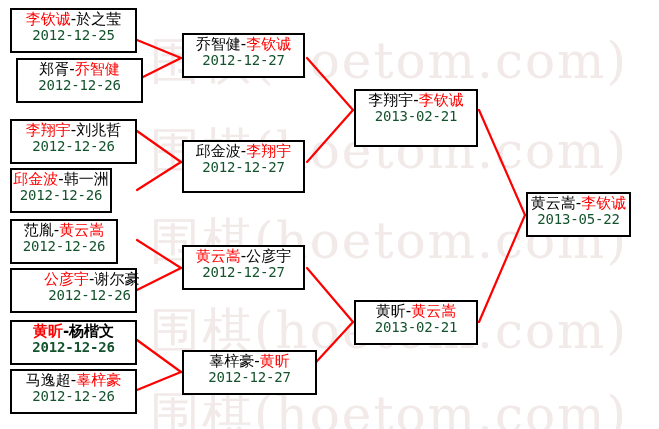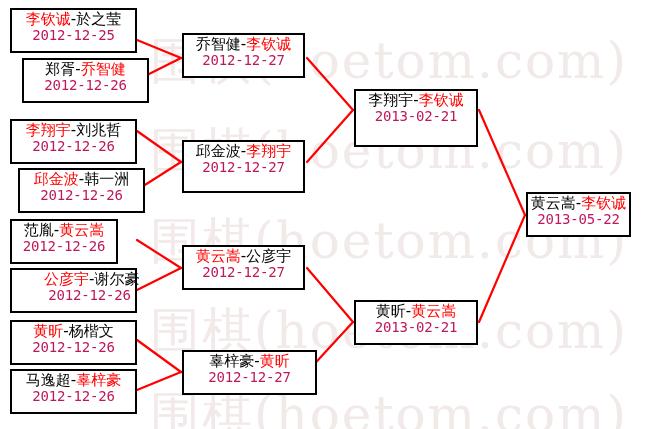--- a/index.html
+++ b/index.html
@@ -39,21 +39,21 @@
   }
   .players{
     font-size:15px;
     font-family:"DejaVu Sans","Liberation Sans",sans-serif;
     color:#000000;
     white-space:nowrap;
   }
   .date{
     font-size:14px;
     font-family:"DejaVu Sans Mono","Liberation Mono",monospace;
-    color:#be185d;
+    color:#14532d;
     letter-spacing:-0.2px;
     white-space:nowrap;
   }
   .win{color:#ff0000;}
   .lose{color:#000000;}
   .sep{color:#000000;}
 </style>
 </head>
 <body>
 
@@ -90,41 +90,41 @@
 
       <line x1="479" y1="110" x2="525" y2="215"></line>
       <line x1="479" y1="322" x2="525" y2="215"></line>
     </g>
   </svg>
 
   <div class="match" id="r1m1" style="left:10px;top:8px;width:127px;height:45px;">
     <div class="players"><span class="win">李钦诚</span><span class="sep">-</span><span class="lose">於之莹</span></div>
     <div class="date">2012-12-25</div>
   </div>
-  <div class="match" id="r1m2" style="left:22px;top:58px;width:127px;height:45px;">
+  <div class="match" id="r1m2" style="left:16px;top:58px;width:127px;height:45px;">
     <div class="players"><span class="lose">郑胥</span><span class="sep">-</span><span class="win">乔智健</span></div>
     <div class="date">2012-12-26</div>
   </div>
   <div class="match" id="r1m3" style="left:10px;top:119px;width:127px;height:45px;">
     <div class="players"><span class="win">李翔宇</span><span class="sep">-</span><span class="lose">刘兆哲</span></div>
     <div class="date">2012-12-26</div>
   </div>
-  <div class="match" id="r1m4" style="left:10px;top:168px;width:127px;height:45px;margin-left:8px;">
+  <div class="match" id="r1m4" style="left:10px;top:168px;width:102px;height:45px;">
     <div class="players"><span class="win">邱金波</span><span class="sep">-</span><span class="lose">韩一洲</span></div>
     <div class="date">2012-12-26</div>
   </div>
   <div class="match" id="r1m5" style="left:10px;top:219px;width:108px;height:45px;">
     <div class="players"><span class="lose">范胤</span><span class="sep">-</span><span class="win">黄云嵩</span></div>
     <div class="date">2012-12-26</div>
   </div>
   <div class="match" id="r1m6" style="left:10px;top:268px;width:127px;height:45px;padding-left:32px;">
     <div class="players"><span class="win">公彦宇</span><span class="sep">-</span><span class="lose">谢尔豪</span></div>
     <div class="date">2012-12-26</div>
   </div>
-  <div class="match" id="r1m7" style="left:10px;top:320px;width:127px;height:45px;">
+  <div class="match" id="r1m7" style="left:10px;top:320px;width:127px;height:45px;font-weight:bold;">
     <div class="players"><span class="win">黄昕</span><span class="sep">-</span><span class="lose">杨楷文</span></div>
     <div class="date">2012-12-26</div>
   </div>
   <div class="match" id="r1m8" style="left:10px;top:369px;width:127px;height:45px;">
     <div class="players"><span class="lose">马逸超</span><span class="sep">-</span><span class="win">辜梓豪</span></div>
     <div class="date">2012-12-26</div>
   </div>
 
   <div class="match" id="r2m1" style="left:182px;top:33px;width:123px;height:45px;">
     <div class="players"><span class="lose">乔智健</span><span class="sep">-</span><span class="win">李钦诚</span></div>

